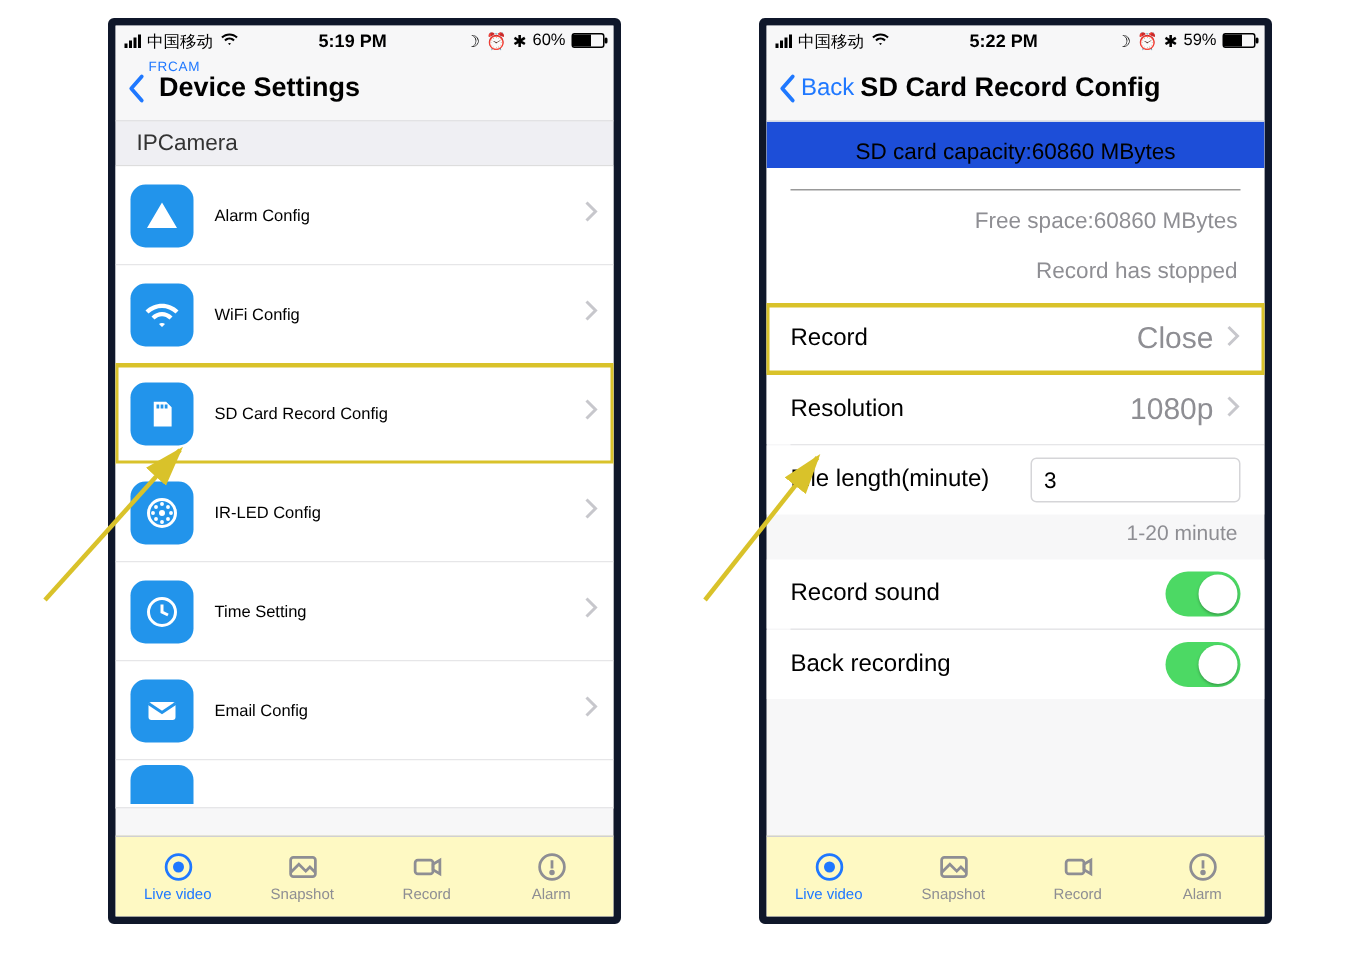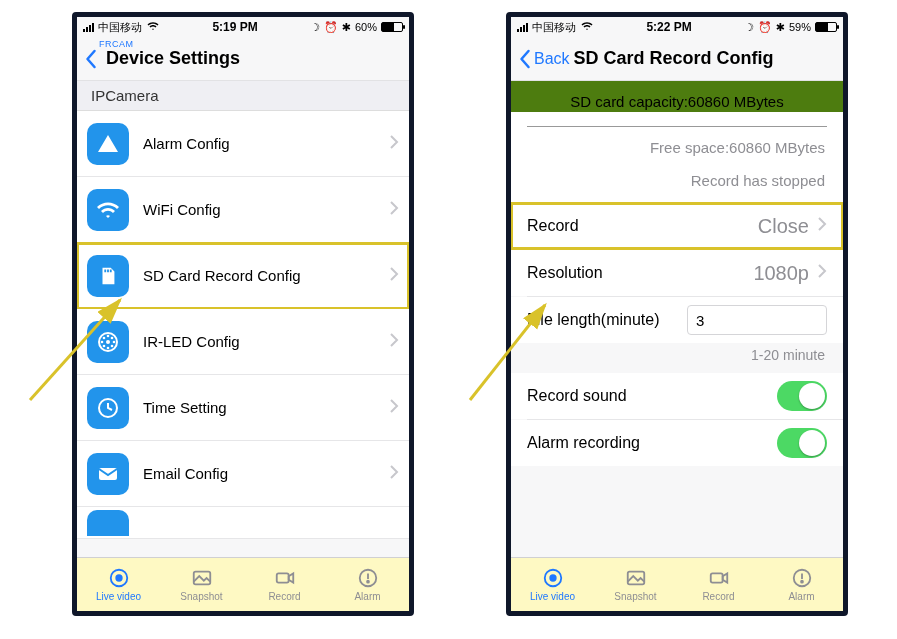--- a/index.html
+++ b/index.html
@@ -73,26 +73,26 @@
   .row {
     display:flex; align-items:center; height:66px;
     border-bottom:1px solid #e6e6e8; background:#fff;
     padding:0 10px 0 10px; position:relative;
   }
   .row .iconbox{
     width:42px; height:42px; border-radius:10px;
     background:#2294eb; display:flex; align-items:center; justify-content:center;
     color:#fff; flex:0 0 42px; margin-right:14px;
   }
-  .row .label{ font-size:15px; color:#000; flex:1;}
+  .row .label{ font-size:11px; color:#000; flex:1;}
   .row .chev { color:#c7c7cc; }
   .row.highlight { outline:3px solid #d9c22a; outline-offset:-2px; }
 
   
-  .info-line { text-align:center; font-size:15px; color:#000; padding:12px 0 2px; background:#4d7c0f;}
+  .info-line { text-align:center; font-size:15px; color:#000; padding:12px 0 2px; background:#1d4ed8;}
   .hr { height:1px; background:#999; margin:14px 16px 6px;}
   .right-sub { text-align:right; color:#8e8e93; font-size:15px; padding:6px 18px;}
   .cfgrow {
     display:flex; align-items:center; height:46px; padding:0 16px;
     background:#fff;
   }
   .cfgrow .clabel{ flex:1; font-size:16px; color:#000;}
   .cfgrow .cval{ color:#8e8e93; font-size:20px; margin-right:8px;}
   .cfgrow .chev{ color:#c7c7cc;}
   .sepline { height:1px; background:#e6e6e8; margin-left:16px;}
@@ -359,21 +359,21 @@
   <div class="hint">1-20 minute</div>
 
   <div class="cfgrow">
     <span class="clabel">Record sound</span>
     <div class="switch">
         <div class="knob"></div>
       </div>
   </div>
   <div class="sepline"></div>
   <div class="cfgrow">
-    <span class="clabel">Alarm recording</span>
+    <span class="clabel">Back recording</span>
     <div class="switch">
         <div class="knob"></div>
       </div>
   </div>
 
   <div class="tabbar">
     <div class="tab active">
       <svg viewBox="0 0 24 24" fill="none" stroke="#1f78ff" stroke-width="2">
           <circle cx="12" cy="12" r="9"></circle>
           <circle cx="12" cy="12" r="3" fill="#1f78ff"></circle>

